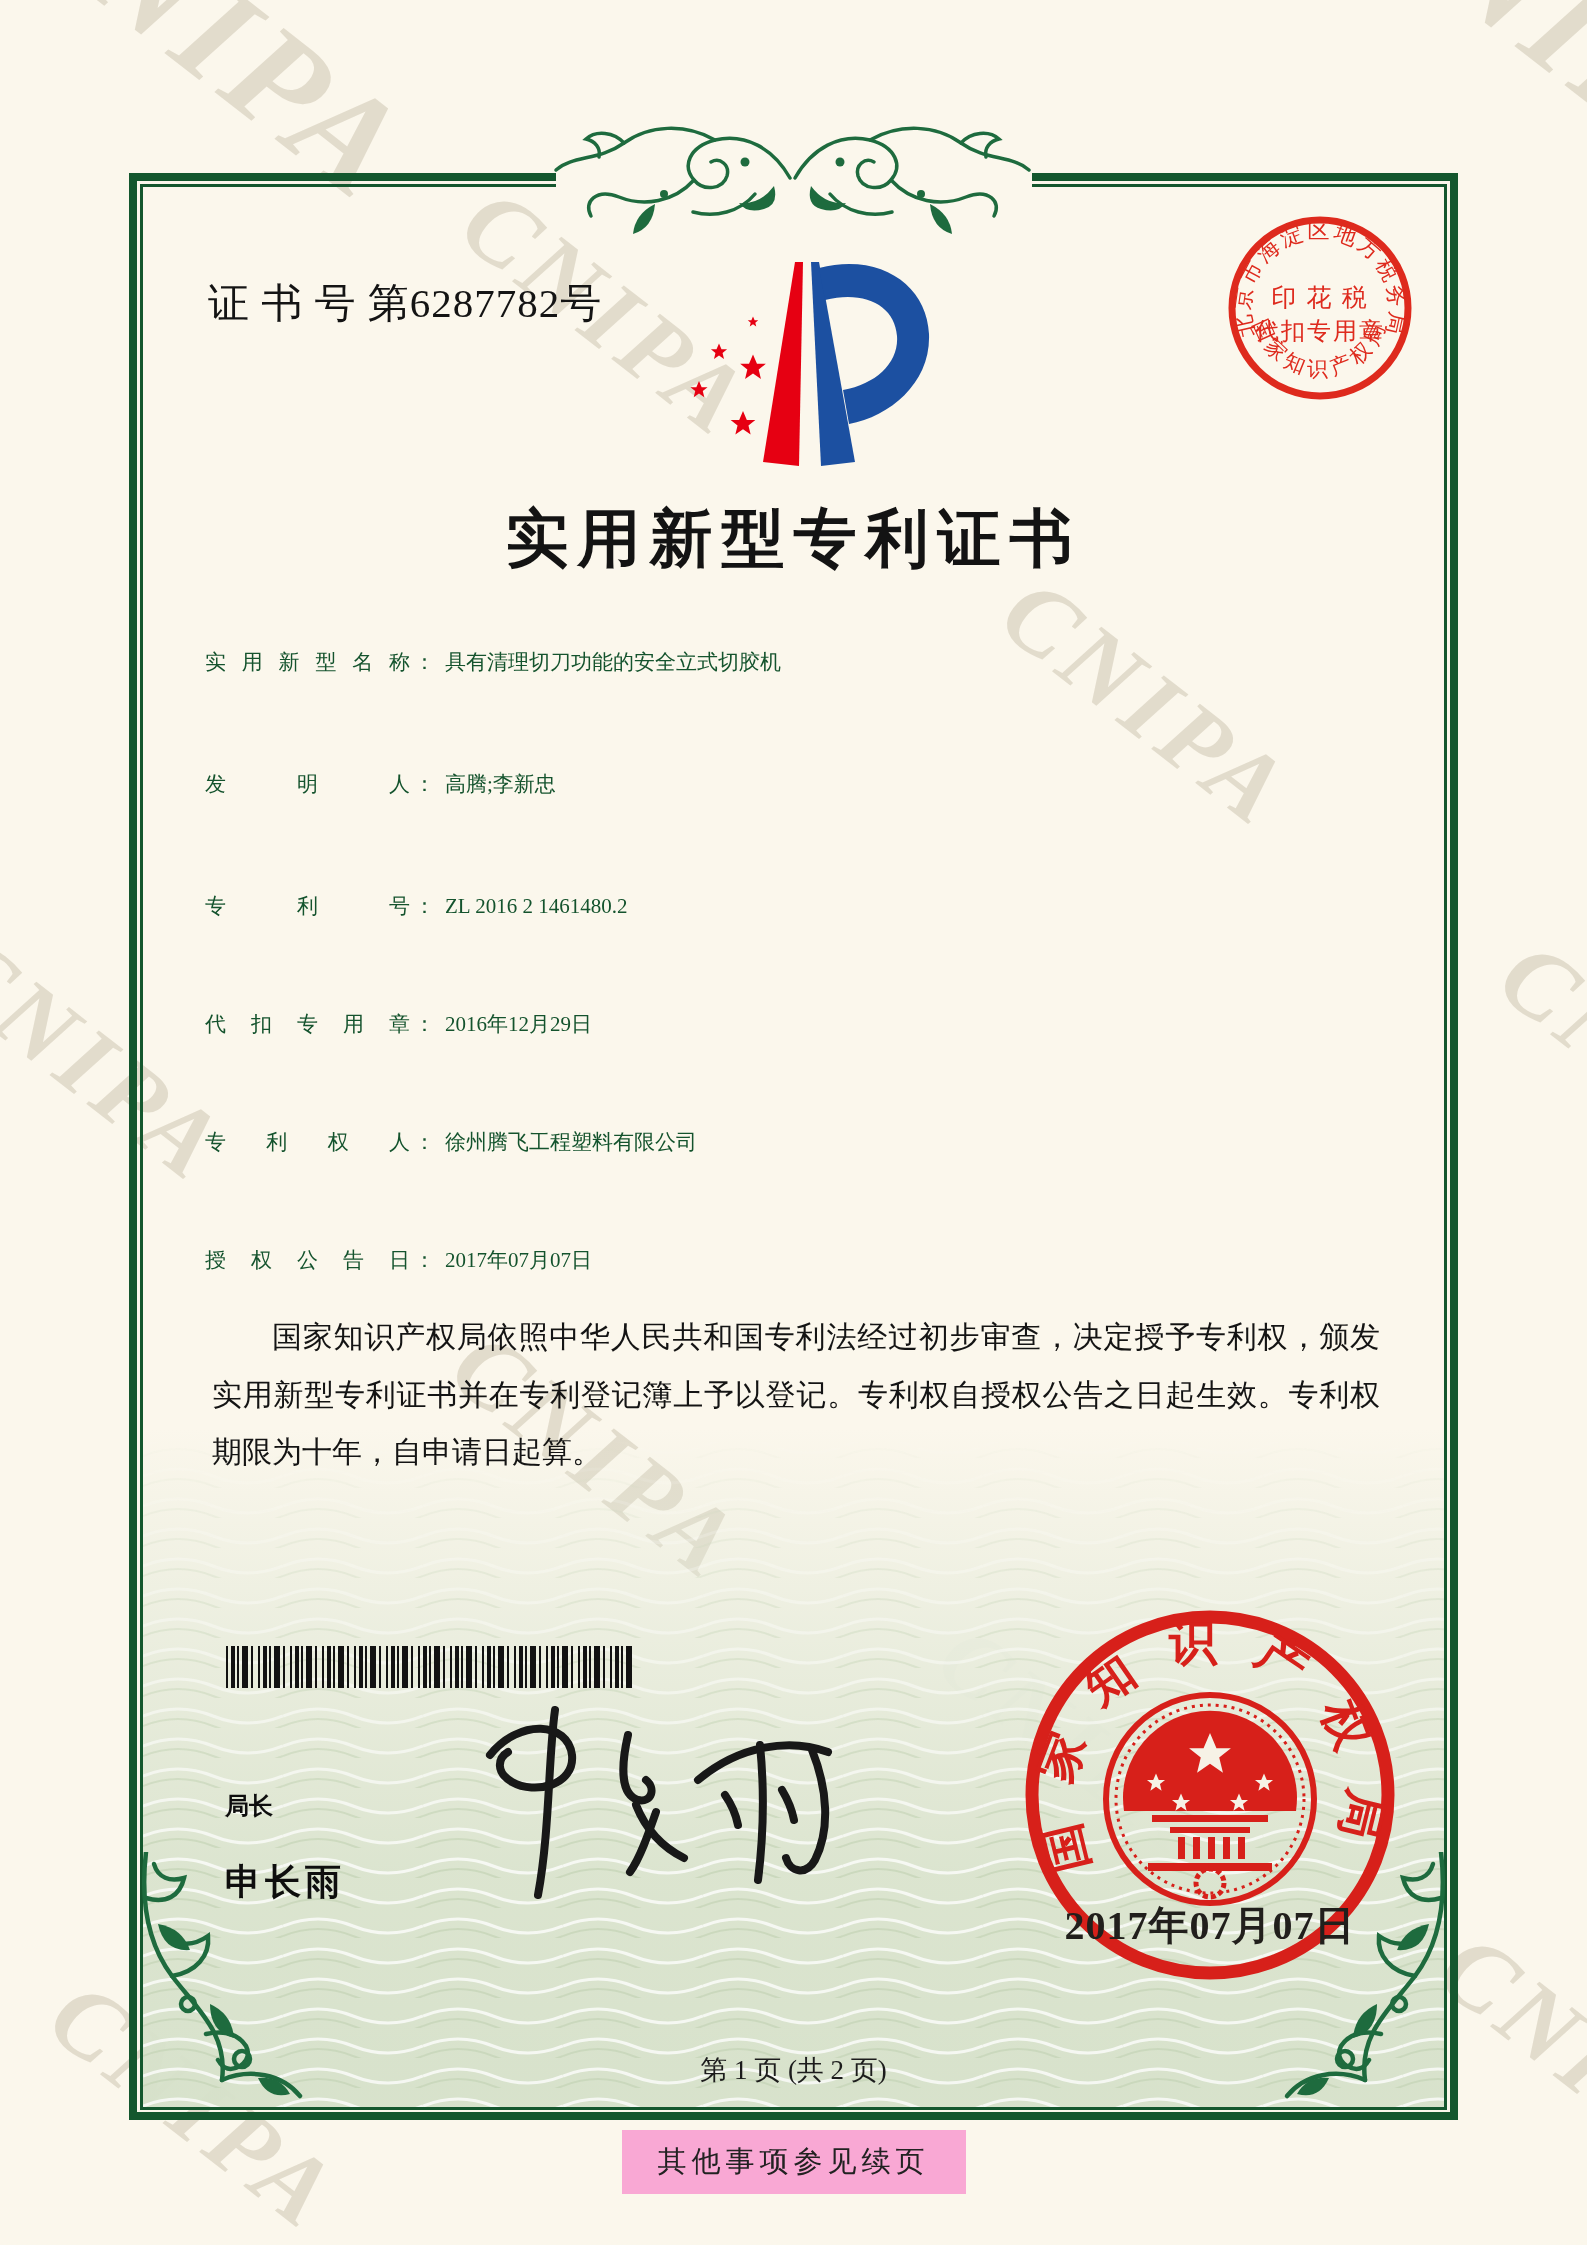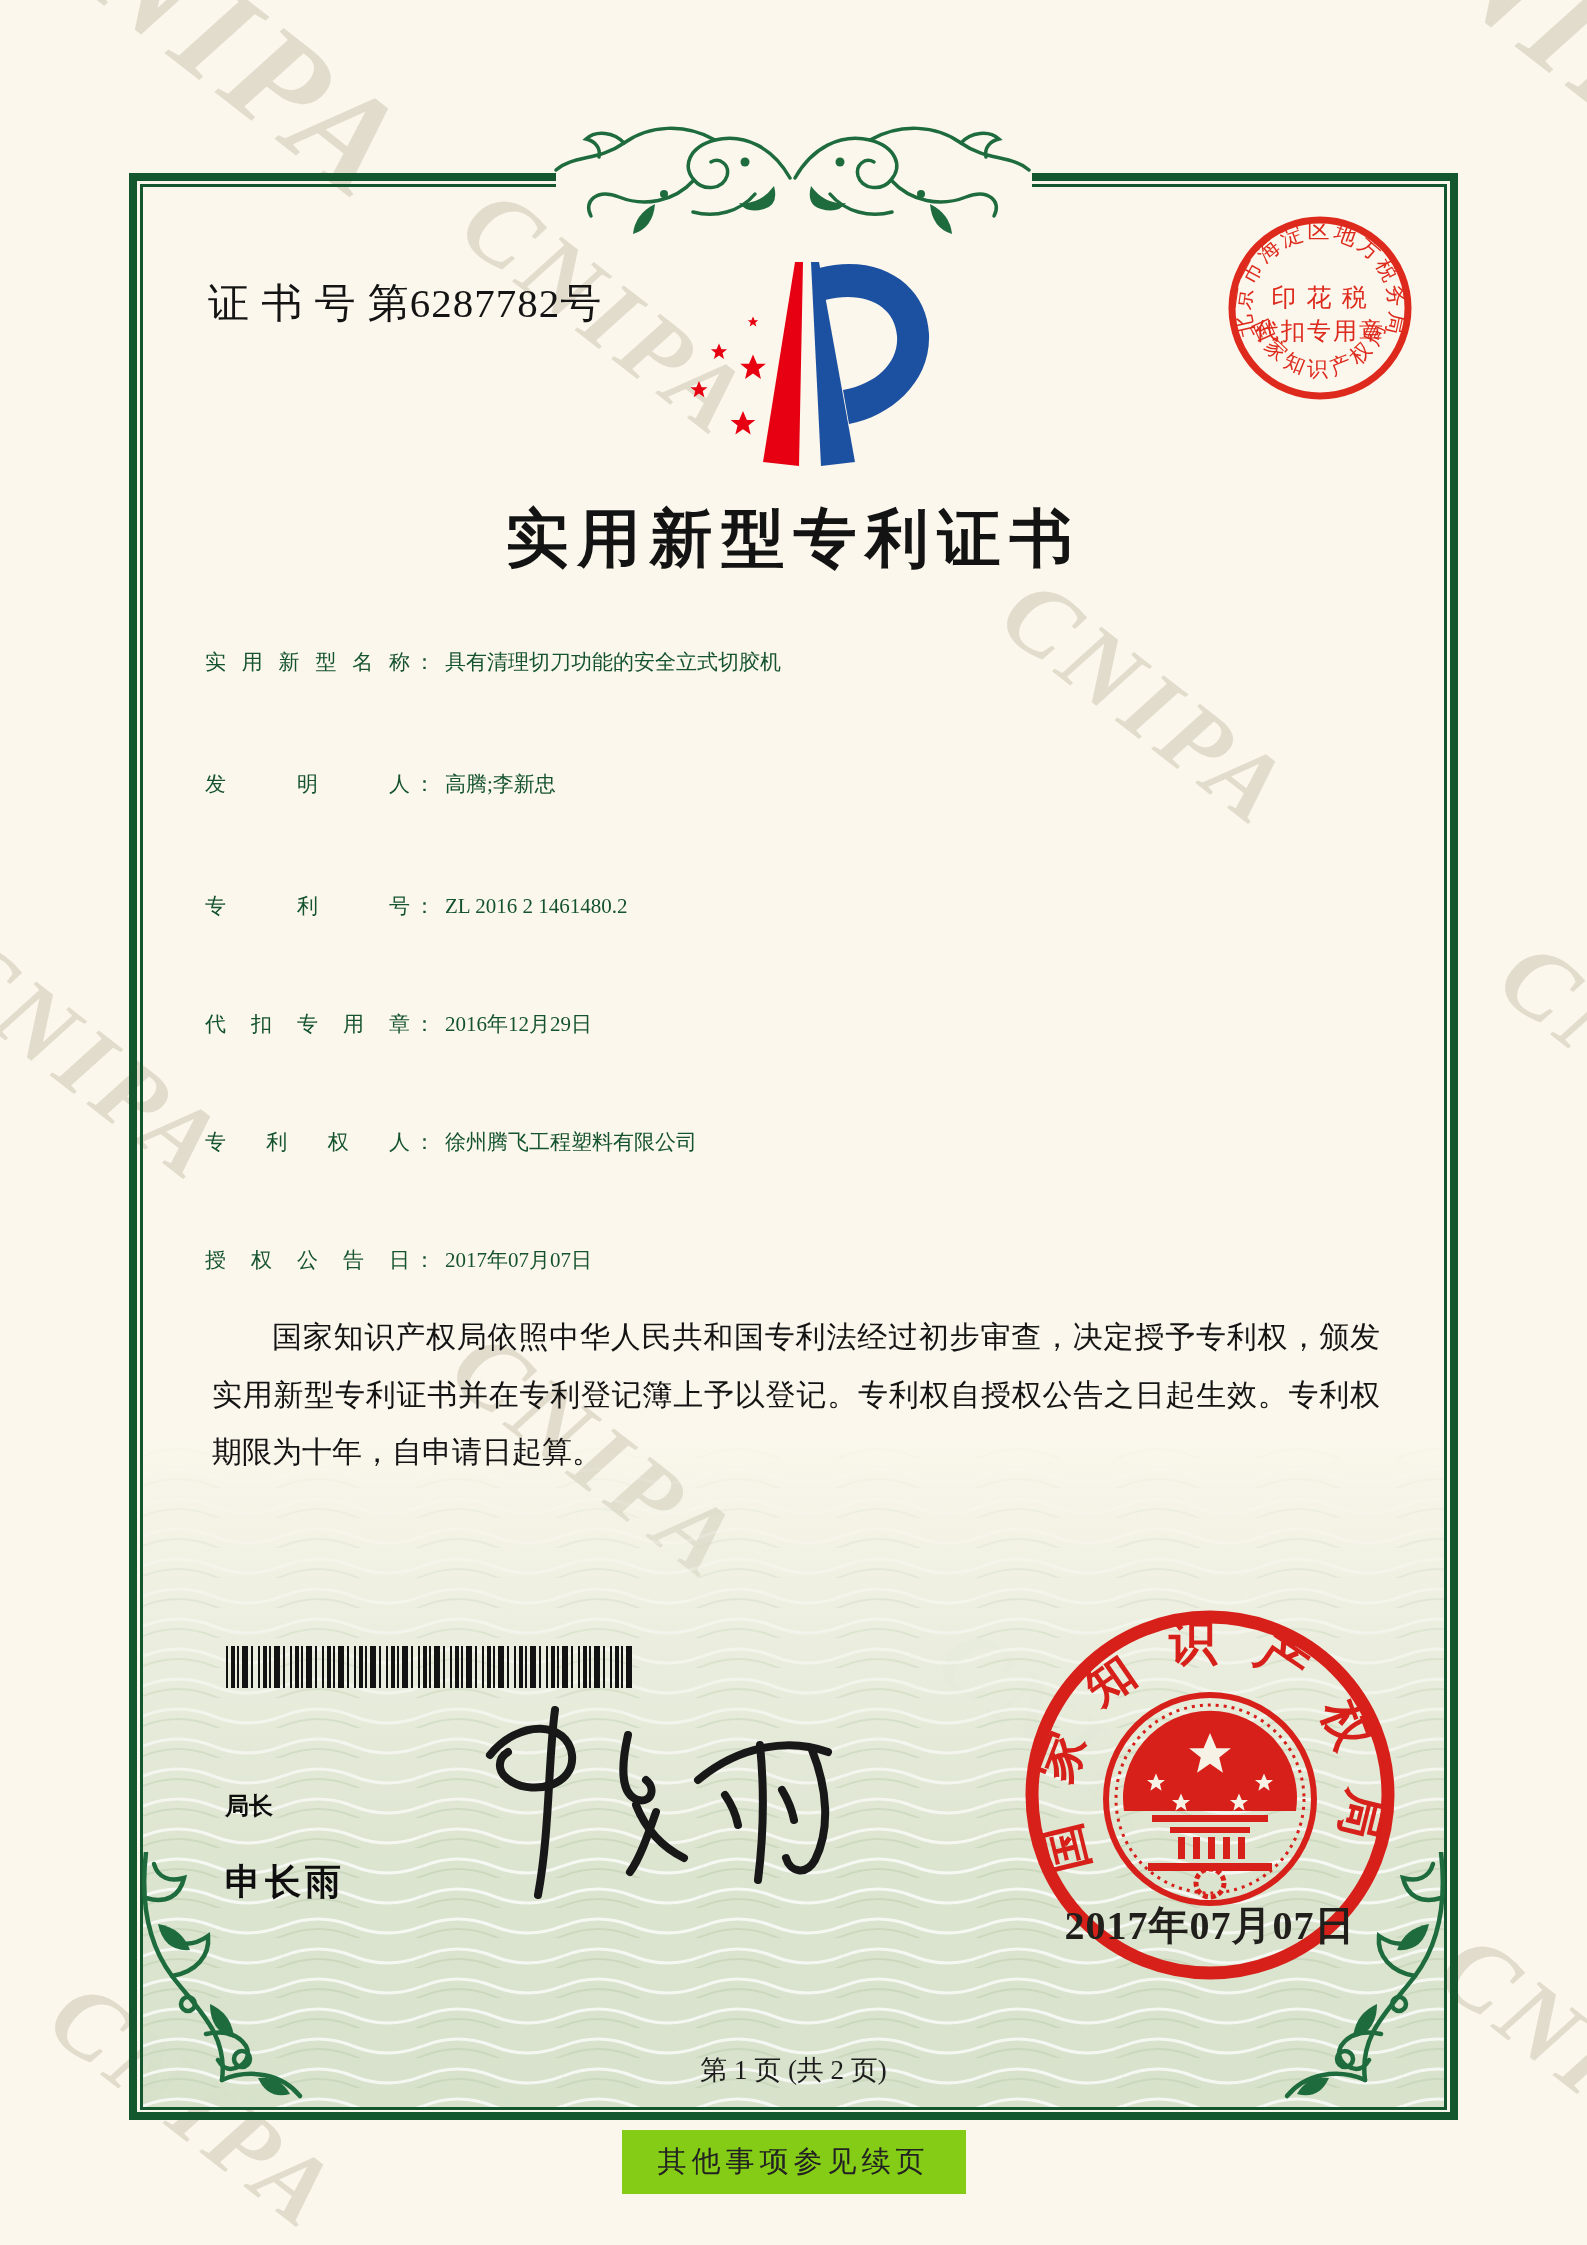--- a/index.html
+++ b/index.html
@@ -58,21 +58,21 @@
   .signer-title{position:absolute;left:225px;top:1790px;font-family:"Liberation Sans",sans-serif;
      font-weight:bold;font-size:24px;color:#0e0e0e;z-index:6;}
   .signer-name{position:absolute;left:225px;top:1858px;font-family:Liberation Mono, monospace;
      font-weight:bold;font-size:36px;color:#0e0e0e;letter-spacing:4px;z-index:6;}
   .signature{position:absolute;left:460px;top:1700px;z-index:7;}
 
   .taxstamp{position:absolute;left:1220px;top:208px;z-index:6;}
   .bigseal{position:absolute;left:1012px;top:1597px;z-index:7;}
 
   .pagefoot{position:absolute;left:140px;right:140px;top:2052px;text-align:center;font-size:27px;color:#1c1c1c;z-index:6;}
-  .note{position:absolute;left:50%;top:2130px;transform:translateX(-50%);background:#84cc16;
+  .note{position:absolute;left:50%;top:2130px;transform:translateX(-50%);background:#f9a8d4;
         padding:12px 36px;font-size:29px;letter-spacing:5px;color:#222;white-space:nowrap;z-index:6;}
 
   svg text{font-family:"Liberation Serif",serif;}
 </style>
 </head>
 <body>
 
 <div class="page">
 
   <span class="wm w1">CNIPA</span>

